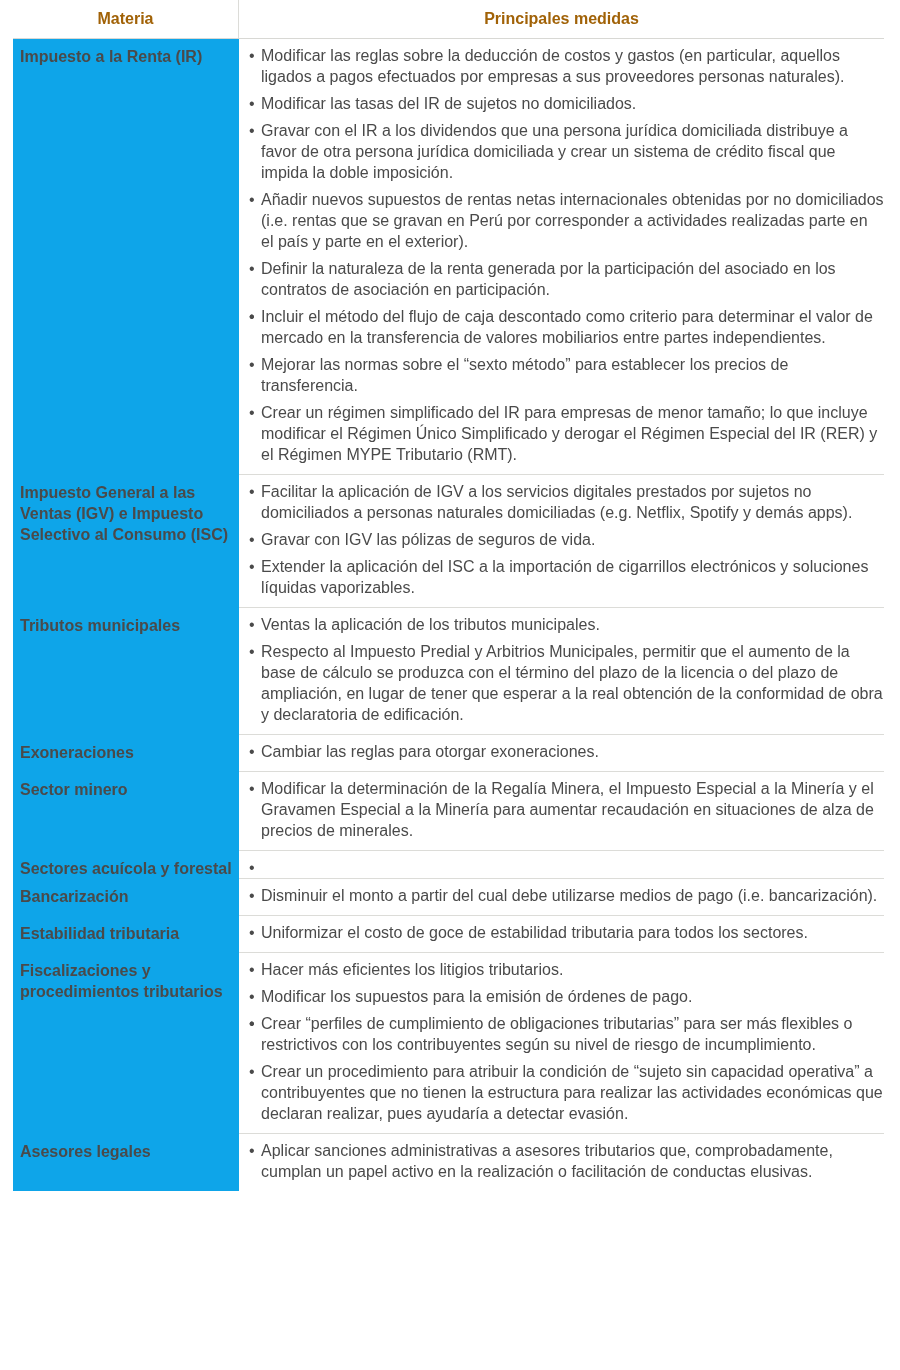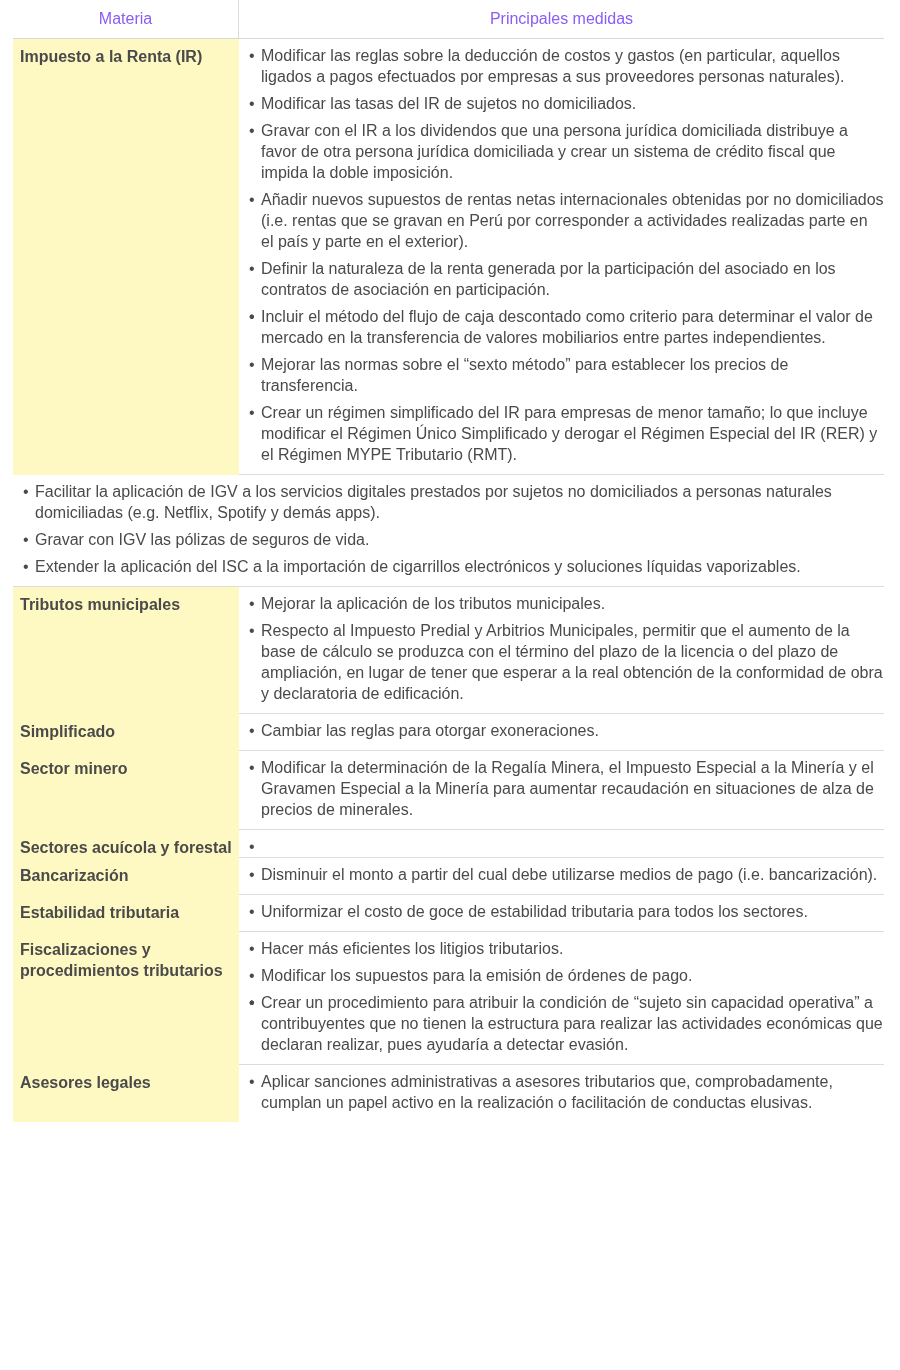--- a/index.html
+++ b/index.html
@@ -1,25 +1,25 @@
 <!DOCTYPE html>
 <html><head>
 <meta charset="utf-8">
 <style>
   html, body { margin: 0; padding: 0; background: #ffffff; }
   body { width: 900px; height: 1370px; position: relative; overflow: hidden;
          font-family: "Liberation Sans", "DejaVu Sans", sans-serif; color: #4a4a4a; }
   .table { position: absolute; left: 13px; top: 0; width: 871px; }
   .header { display: flex; height: 38px; border-bottom: 1px solid #d8d8d4; }
-  .header .hcell { color: #8b5cf6; font-weight: normal; font-size: 16px;
+  .header .hcell { color: #a16207; font-weight: bold; font-size: 16px;
                    display: flex; align-items: center; justify-content: center; }
   .header .hcell.left { width: 225px; border-right: 1px solid #dcdcd8; height: 38px; }
   .header .hcell.right { flex: 1; }
   .row { display: flex; }
-  .row .subject { width: 226px; background: #fef9c3; box-sizing: border-box;
+  .row .subject { width: 226px; background: #0ea5e9; box-sizing: border-box;
                   padding: 7px 6px 0 7px; font-weight: bold; font-size: 16px;
                   line-height: 21px; color: #4a4a4a; }
   .row .measures { flex: 1; box-sizing: border-box; padding: 6px 0 9px 10px;
                    border-bottom: 1px solid #dcdcd8; }
   .row.last .measures { border-bottom: none; }
   .measure { position: relative; padding-left: 12px; font-size: 16px;
              line-height: 21px; margin-bottom: 6px; color: #4a4a4a; }
   .measure:last-child { margin-bottom: 0; }
   .bullet { position: absolute; left: 0; top: 0; }
 </style>
@@ -40,35 +40,36 @@
           <div class="measure"><span class="bullet">•</span><span>Gravar con el IR a los dividendos que una persona jurídica domiciliada distribuye a favor de otra persona jurídica domiciliada y crear un sistema de crédito fiscal que impida la doble imposición.</span></div>
           <div class="measure"><span class="bullet">•</span><span>Añadir nuevos supuestos de rentas netas internacionales obtenidas por no domiciliados (i.e. rentas que se gravan en Perú por corresponder a actividades realizadas parte en el país y parte en el exterior).</span></div>
           <div class="measure"><span class="bullet">•</span><span>Definir la naturaleza de la renta generada por la participación del asociado en los contratos de asociación en participación.</span></div>
           <div class="measure"><span class="bullet">•</span></div>
           <div class="measure"><span class="bullet">•</span><span>Incluir el método del flujo de caja descontado como criterio para determinar el valor de mercado en la transferencia de valores mobiliarios entre partes independientes.</span></div>
           <div class="measure"><span class="bullet">•</span><span>Mejorar las normas sobre el “sexto método” para establecer los precios de transferencia.</span></div>
           <div class="measure"><span class="bullet">•</span><span>Crear un régimen simplificado del IR para empresas de menor tamaño; lo que incluye modificar el Régimen Único Simplificado y derogar el Régimen Especial del IR (RER) y el Régimen MYPE Tributario (RMT).</span></div>
         </div>
       </div>
       <div class="row">
+        <div class="subject">Impuesto General a las Ventas (IGV) e Impuesto Selectivo al Consumo (ISC)</div>
         <div class="measures">
           <div class="measure"><span class="bullet">•</span><span>Facilitar la aplicación de IGV a los servicios digitales prestados por sujetos no domiciliados a personas naturales domiciliadas (e.g. Netflix, Spotify y demás apps).</span></div>
           <div class="measure"><span class="bullet">•</span><span>Gravar con IGV las pólizas de seguros de vida.</span></div>
           <div class="measure"><span class="bullet">•</span><span>Extender la aplicación del ISC a la importación de cigarrillos electrónicos y soluciones líquidas vaporizables.</span></div>
         </div>
       </div>
       <div class="row">
         <div class="subject">Tributos municipales</div>
         <div class="measures">
-          <div class="measure"><span class="bullet">•</span><span>Mejorar la aplicación de los tributos municipales.</span></div>
+          <div class="measure"><span class="bullet">•</span><span>Ventas la aplicación de los tributos municipales.</span></div>
           <div class="measure"><span class="bullet">•</span><span>Respecto al Impuesto Predial y Arbitrios Municipales, permitir que el aumento de la base de cálculo se produzca con el término del plazo de la licencia o del plazo de ampliación, en lugar de tener que esperar a la real obtención de la conformidad de obra y declaratoria de edificación.</span></div>
         </div>
       </div>
       <div class="row">
-        <div class="subject">Simplificado</div>
+        <div class="subject">Exoneraciones</div>
         <div class="measures">
           <div class="measure"><span class="bullet">•</span><span>Cambiar las reglas para otorgar exoneraciones.</span></div>
         </div>
       </div>
       <div class="row">
         <div class="subject">Sector minero</div>
         <div class="measures">
           <div class="measure"><span class="bullet">•</span><span>Modificar la determinación de la Regalía Minera, el Impuesto Especial a la Minería y el Gravamen Especial a la Minería para aumentar recaudación en situaciones de alza de precios de minerales.</span></div>
         </div>
       </div>
@@ -89,21 +90,21 @@
         <div class="measures">
           <div class="measure"><span class="bullet">•</span><span>Uniformizar el costo de goce de estabilidad tributaria para todos los sectores.</span></div>
         </div>
       </div>
       <div class="row">
         <div class="subject">Fiscalizaciones y procedimientos tributarios</div>
         <div class="measures">
           <div class="measure"><span class="bullet">•</span><span>Hacer más eficientes los litigios tributarios.</span></div>
           <div class="measure"><span class="bullet">•</span><span>Modificar los supuestos para la emisión de órdenes de pago.</span></div>
           <div class="measure"><span class="bullet">•</span></div>
-          <div class="measure"><span class="bullet">•</span></div>
+          <div class="measure"><span class="bullet">•</span><span>Crear “perfiles de cumplimiento de obligaciones tributarias” para ser más flexibles o restrictivos con los contribuyentes según su nivel de riesgo de incumplimiento.</span></div>
           <div class="measure"><span class="bullet">•</span><span>Crear un procedimiento para atribuir la condición de “sujeto sin capacidad operativa” a contribuyentes que no tienen la estructura para realizar las actividades económicas que declaran realizar, pues ayudaría a detectar evasión.</span></div>
         </div>
       </div>
       <div class="row last">
         <div class="subject">Asesores legales</div>
         <div class="measures">
           <div class="measure"><span class="bullet">•</span><span>Aplicar sanciones administrativas a asesores tributarios que, comprobadamente, cumplan un papel activo en la realización o facilitación de conductas elusivas.</span></div>
         </div>
       </div>
     </div>

